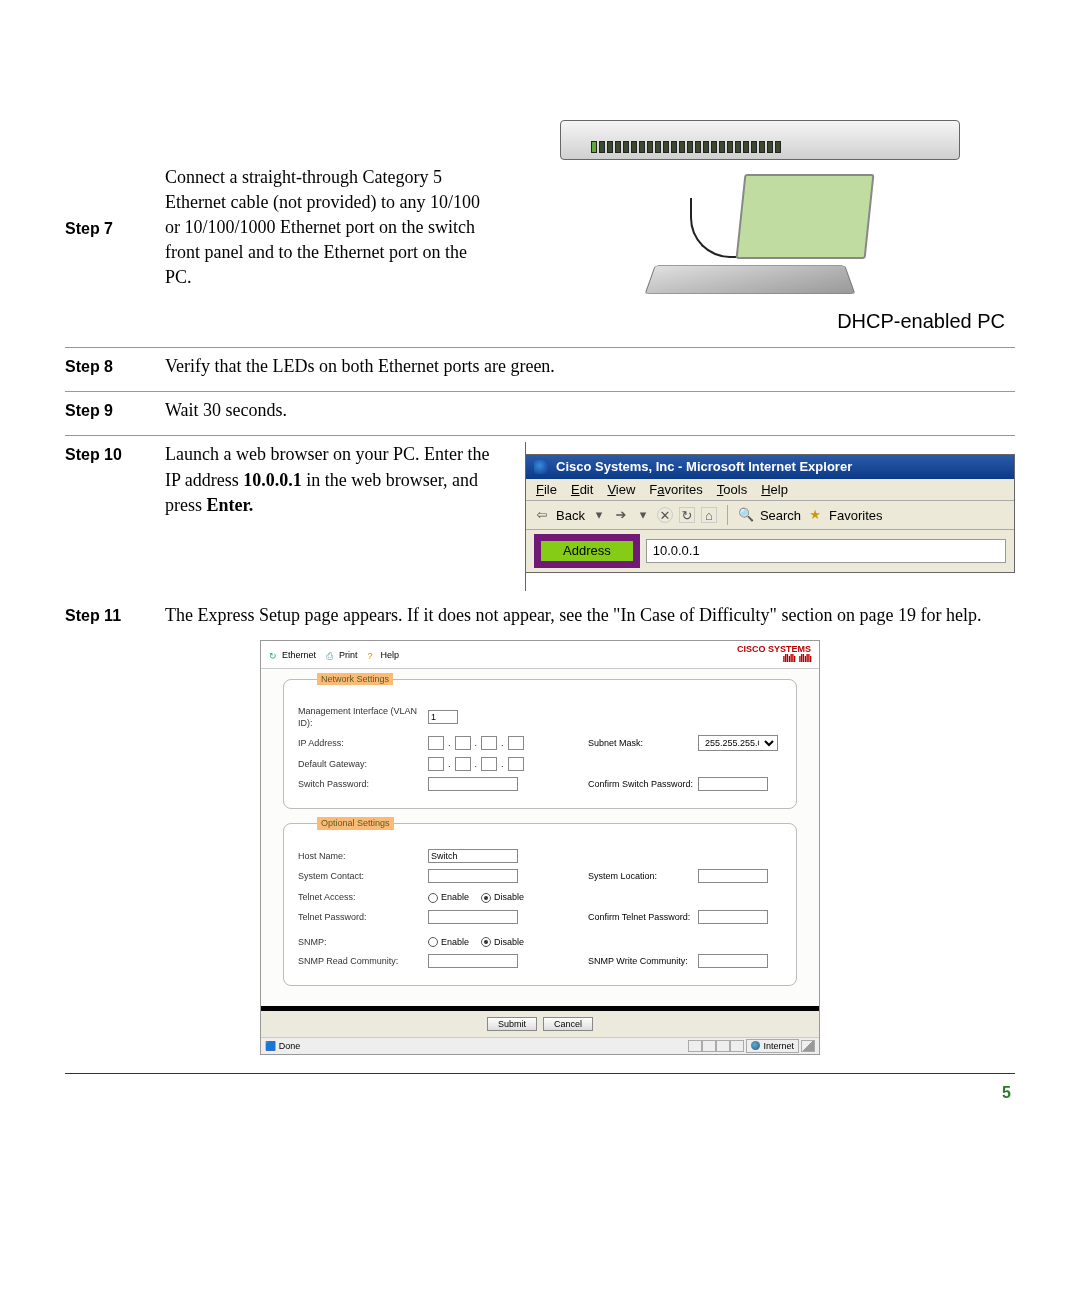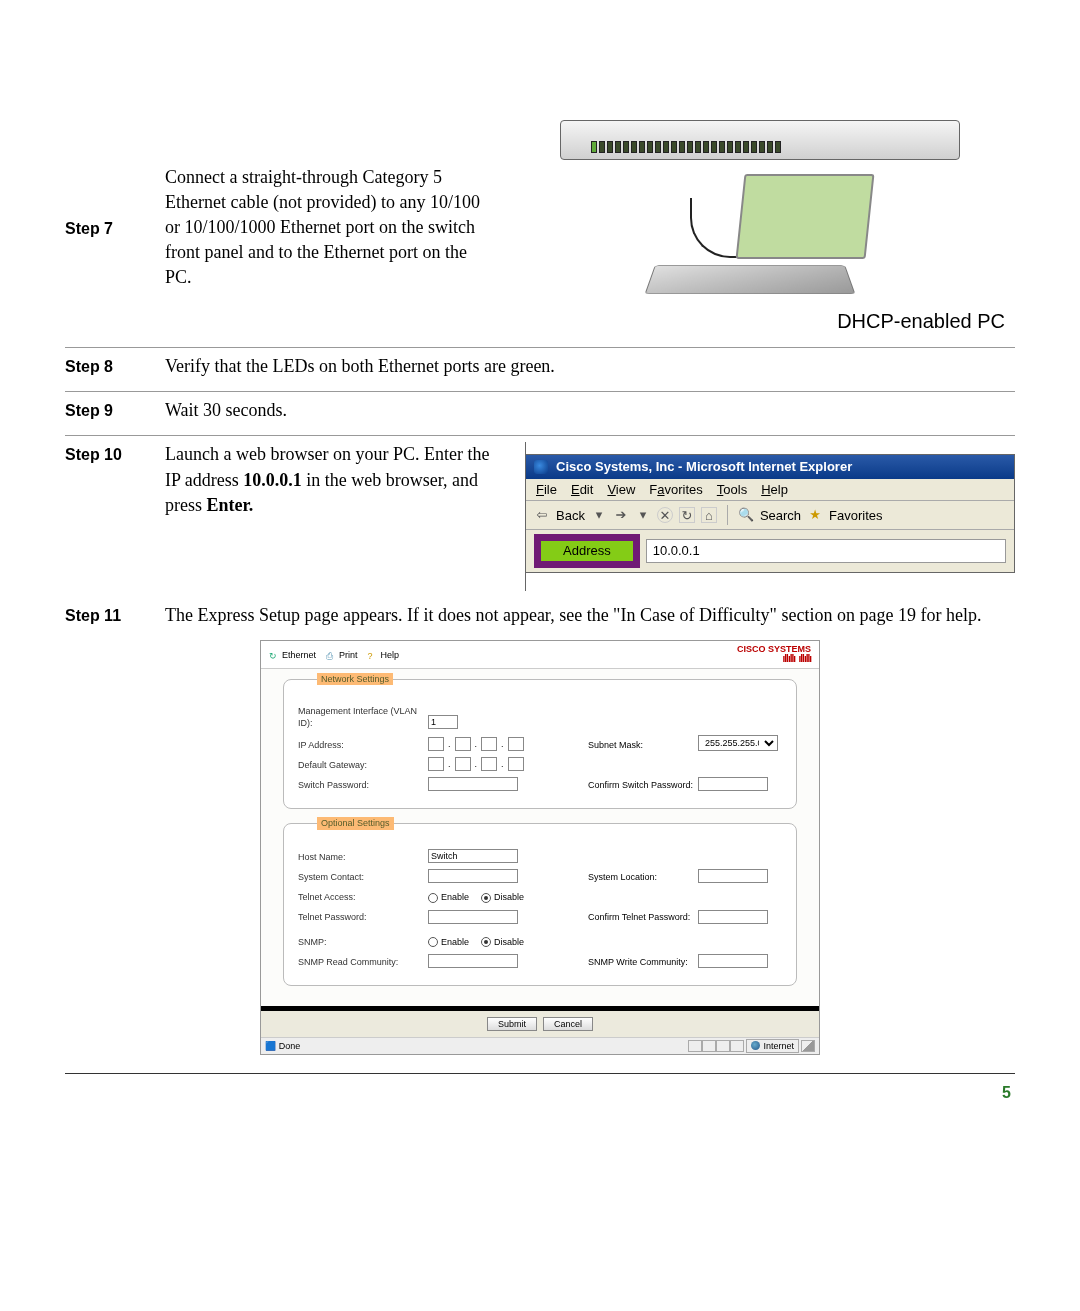--- a/index.html
+++ b/index.html
@@ -214,21 +214,21 @@
     top: -7px; left: 12px;
     background: #fdba74;
     padding: 0 4px;
     color: #555c2a;
     font-weight: normal;
     font-size: 9px;
     margin-left: 21px;
   }
   .frow {
     display: flex;
-    align-items: flex-end;
+    align-items: center;
     padding: 3px 0;
   }
   .fcell-l {
     flex: 0 0 130px;
     color: #333;
   }
   .fcell-m {
     flex: 0 0 150px;
     display: flex;
     gap: 4px;

